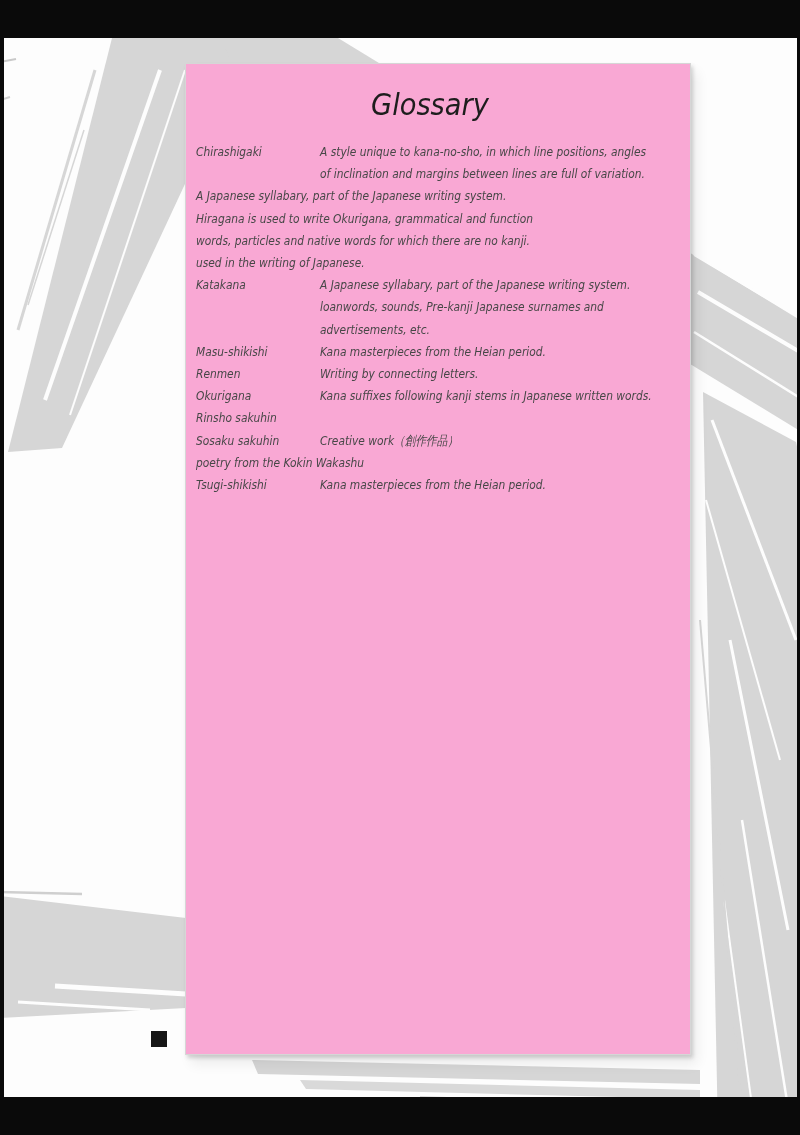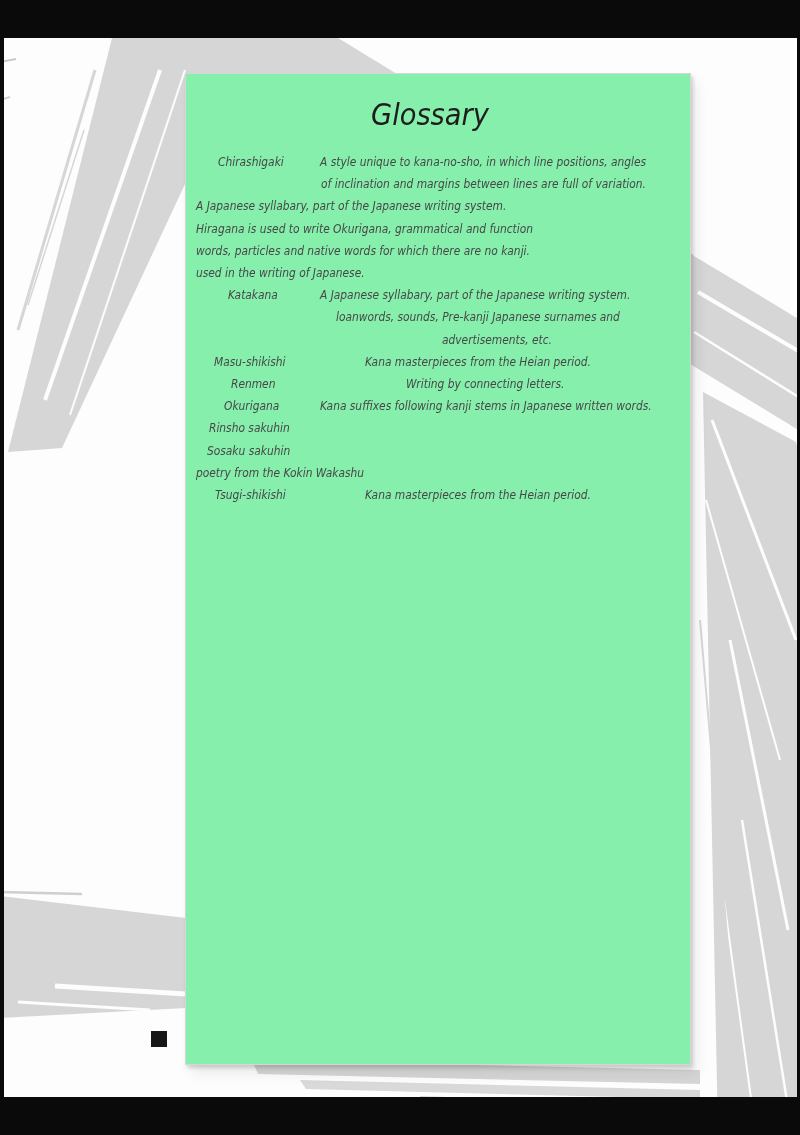--- a/index.html
+++ b/index.html
@@ -11,38 +11,37 @@
   
   .bg-art{position:absolute;left:0;top:0;width:800px;height:1135px;z-index:1;}
   
   .frame{position:absolute;background:#0a0a0a;z-index:10;}
   .frame-top{left:0;top:0;width:800px;height:38px;}
   .frame-bottom{left:0;top:1097px;width:800px;height:38px;}
   .frame-left{left:0;top:0;width:4px;height:1135px;}
   .frame-right{left:797px;top:0;width:3px;height:1135px;}
   
   .panel{
-    position:absolute;left:185px;top:73px;width:506px;height:992px;
-    background:#86efac;border:1px solid #d6d6d6;box-sizing:border-box;
+    position:absolute;left:185px;top:63px;width:506px;height:992px;
+    background:#f9a8d4;border:1px solid #d6d6d6;box-sizing:border-box;
     box-shadow:2px 3px 4px rgba(0,0,0,0.16), 6px 9px 12px rgba(0,0,0,0.07);
     z-index:5;
   }
   .page-title{
     position:absolute;top:22px;left:0;width:100%;text-align:center;
     font-size:31px;font-style:italic;font-weight:500;color:#1d1d1d;
   }
   .page-title .squish{transform:scaleX(0.88);}
   .entries{
     position:absolute;left:10px;top:77px;width:490px;
   }
   .entry{display:grid;grid-template-columns:124px 1fr;}
   .term,.line{
     font-size:13px;line-height:22.2px;font-style:italic;color:#474747;
     white-space:nowrap;
-    text-align:center;
   }
   .squish{
     display:inline-block;transform:scaleX(0.82);transform-origin:0 50%;
     white-space:nowrap;
   }
 </style>
 </head>
 <body>
 
 <svg class="bg-art" viewBox="0 0 800 1135" xmlns="http://www.w3.org/2000/svg">
@@ -145,20 +144,23 @@
         <div class="line"><span class="squish">Kana suffixes following kanji stems in Japanese written words.</span></div>
       </div>
     </div>
 
     <div class="entry">
       <div class="term"><span class="squish">Rinsho sakuhin</span></div>
     </div>
 
     <div class="entry">
       <div class="term"><span class="squish">Sosaku sakuhin</span></div>
+      <div class="def">
+        <div class="line"><span class="squish">Creative work（創作作品）</span></div>
+      </div>
     </div>
 
     <div class="entry">
       <div class="def">
         <div class="line"><span class="squish">poetry from the Kokin Wakashu</span></div>
       </div>
     </div>
 
     <div class="entry">
       <div class="term"><span class="squish">Tsugi-shikishi</span></div>

